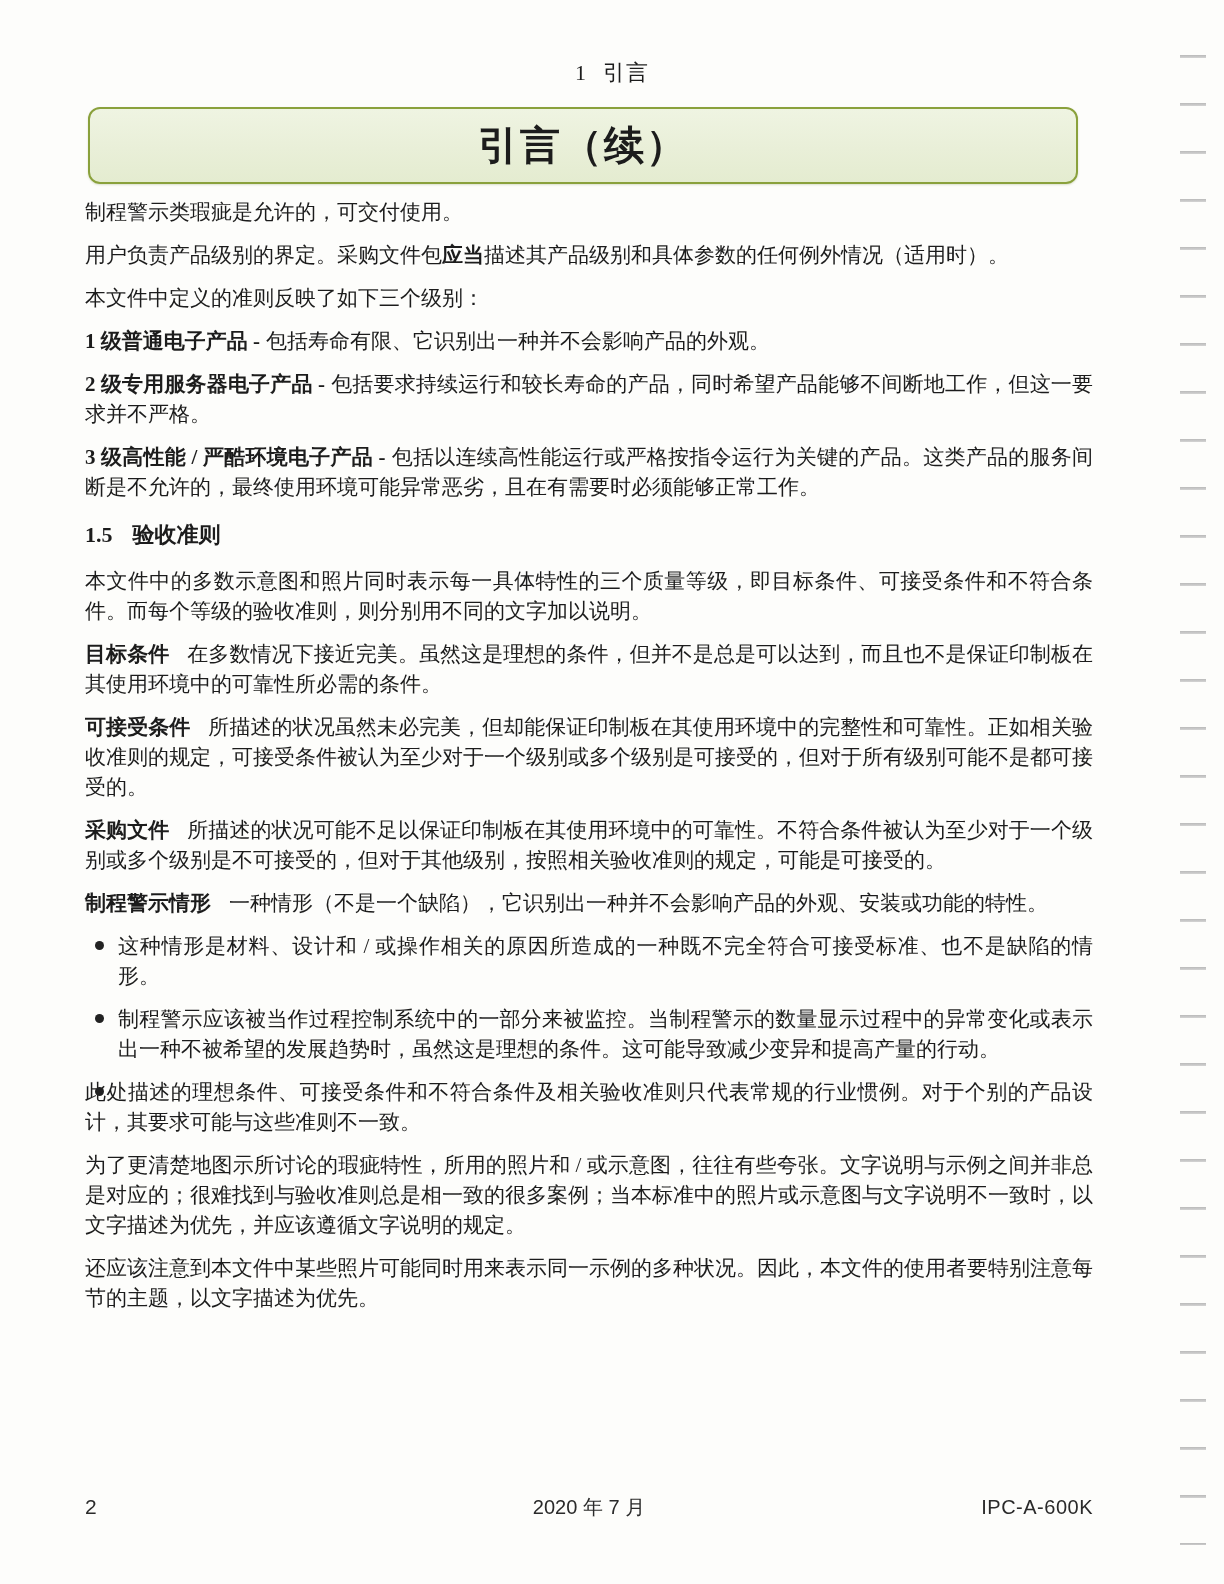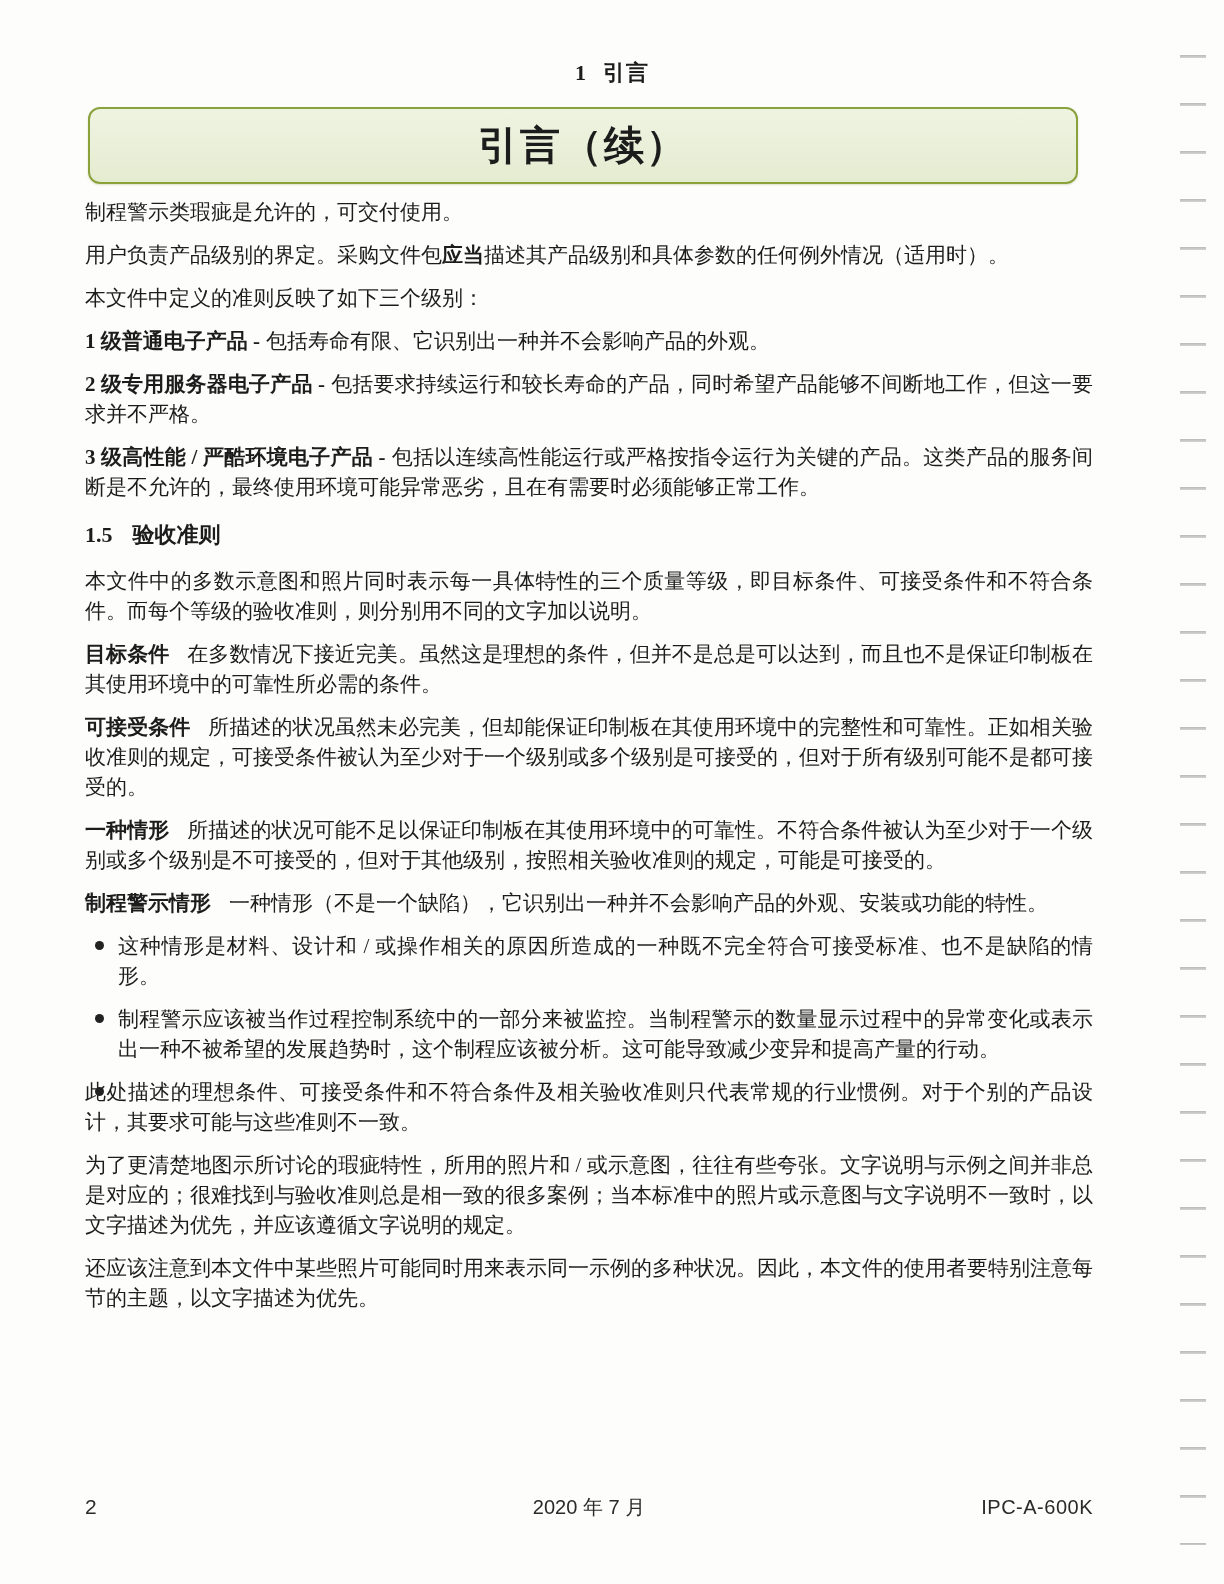--- a/index.html
+++ b/index.html
@@ -9,21 +9,21 @@
     background: #fdfdfb;
     font-family: "Liberation Serif", "DejaVu Serif", serif;
     color: #1c1c1c;
     overflow: hidden;
   }
   .page-header {
     position: absolute;
     top: 58px; left: 0; width: 1224px;
     text-align: center;
     font-size: 22px;
-    font-weight: bold;
+    font-weight: normal;
     letter-spacing: 1px;
   }
   .page-header .num { margin-right: 16px; }
   .banner {
     position: absolute;
     top: 107px; left: 88px; width: 990px; height: 77px;
     border: 2px solid var(--banner-border, #8aa13c);
     border-radius: 12px;
     background: linear-gradient(180deg, #eff4e2 0%, var(--banner-fill, #e9efd8) 55%, #e4ecd0 100%);
     display: flex;
@@ -117,31 +117,31 @@
   <div class="section-heading">
     <span class="num">1.5</span><span>验收准则</span>
   </div>
 
   <p>本文件中的多数示意图和照片同时表示每一具体特性的三个质量等级，即目标条件、可接受条件和不符合条件。而每个等级的验收准则，则分别用不同的文字加以说明。</p>
 
   <p><span class="term">目标条件</span><span>在多数情况下接近完美。虽然这是理想的条件，但并不是总是可以达到，而且也不是保证印制板在其使用环境中的可靠性所必需的条件。</span></p>
 
   <p><span class="term">可接受条件</span><span>所描述的状况虽然未必完美，但却能保证印制板在其使用环境中的完整性和可靠性。正如相关验收准则的规定，可接受条件被认为至少对于一个级别或多个级别是可接受的，但对于所有级别可能不是都可接受的。</span></p>
 
-  <p><span class="term">一种情形</span><span>所描述的状况可能不足以保证印制板在其使用环境中的可靠性。不符合条件被认为至少对于一个级别或多个级别是不可接受的，但对于其他级别，按照相关验收准则的规定，可能是可接受的。</span></p>
+  <p><span class="term">采购文件</span><span>所描述的状况可能不足以保证印制板在其使用环境中的可靠性。不符合条件被认为至少对于一个级别或多个级别是不可接受的，但对于其他级别，按照相关验收准则的规定，可能是可接受的。</span></p>
 
   <p><span class="term">制程警示情形</span><span>一种情形（不是一个缺陷），它识别出一种并不会影响产品的外观、安装或功能的特性。</span></p>
 
   <div class="bullet-item">
     <span class="bullet-dot"></span>
     <span>这种情形是材料、设计和 / 或操作相关的原因所造成的一种既不完全符合可接受标准、也不是缺陷的情形。</span>
   </div>
   <div class="bullet-item">
     <span class="bullet-dot"></span>
-    <span>制程警示应该被当作过程控制系统中的一部分来被监控。当制程警示的数量显示过程中的异常变化或表示出一种不被希望的发展趋势时，这个制程应该被分析。这可能导致减少变异和提高产量的行动。</span>
+    <span>制程警示应该被当作过程控制系统中的一部分来被监控。当制程警示的数量显示过程中的异常变化或表示出一种不被希望的发展趋势时，虽然这是理想的条件。这可能导致减少变异和提高产量的行动。</span>
   </div>
   <div class="bullet-item">
     <span class="bullet-dot"></span>
   </div>
 
   <p>此处描述的理想条件、可接受条件和不符合条件及相关验收准则只代表常规的行业惯例。对于个别的产品设计，其要求可能与这些准则不一致。</p>
 
   <p>为了更清楚地图示所讨论的瑕疵特性，所用的照片和 / 或示意图，往往有些夸张。文字说明与示例之间并非总是对应的；很难找到与验收准则总是相一致的很多案例；当本标准中的照片或示意图与文字说明不一致时，以文字描述为优先，并应该遵循文字说明的规定。</p>
 
   <p>还应该注意到本文件中某些照片可能同时用来表示同一示例的多种状况。因此，本文件的使用者要特别注意每节的主题，以文字描述为优先。</p>

